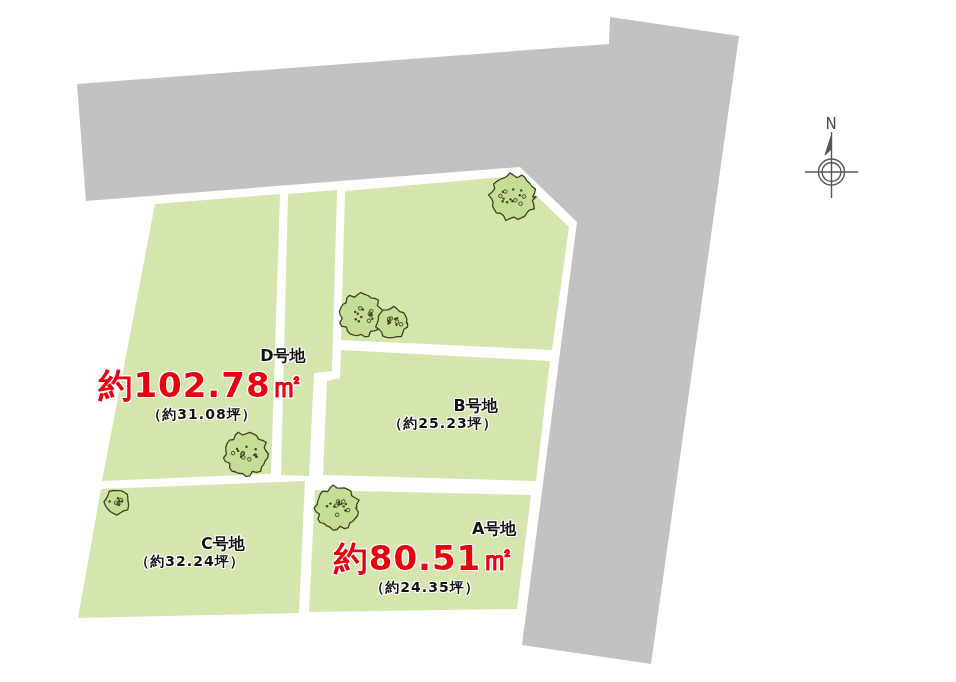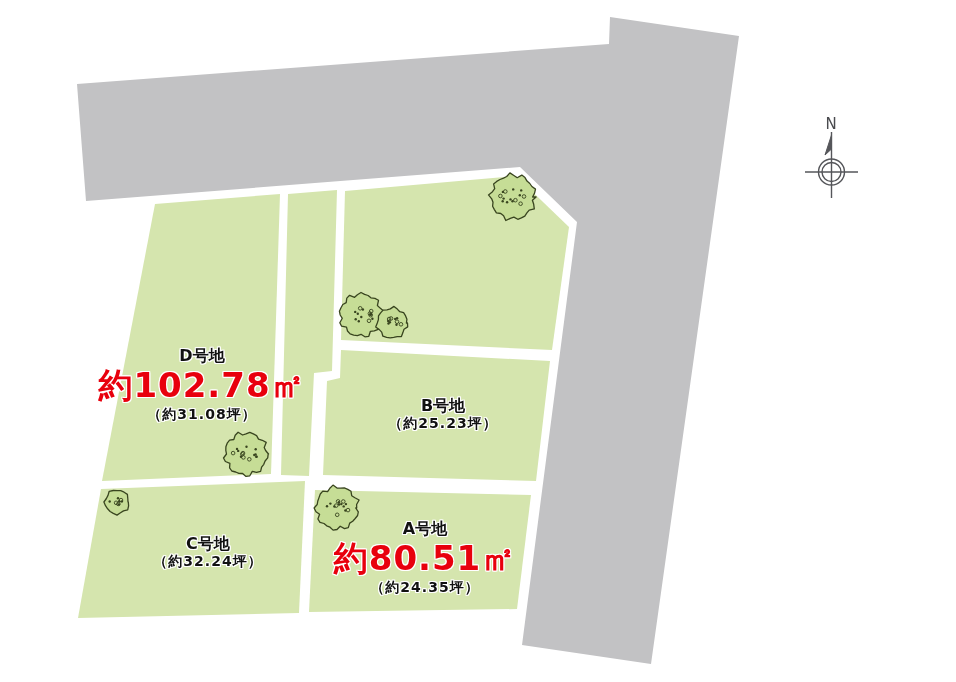--- a/index.html
+++ b/index.html
@@ -22,21 +22,21 @@
   .lot-label{
     position:absolute;
     transform:translate(-50%,-50%);
     text-align:center;
     white-space:nowrap;
     font-weight:bold;
     color:#111111;
     text-shadow:-1px -1px 0 #fff,1px -1px 0 #fff,-1px 1px 0 #fff,1px 1px 0 #fff,
                  0 -1px 0 #fff,0 1px 0 #fff,-1px 0 0 #fff,1px 0 0 #fff;
   }
-  .lot-name{font-size:16px;line-height:1.2;}
+  .lot-name{font-size:16px;line-height:1.2;text-align:right;}
   .lot-area{
     font-size:34px;line-height:1.2;letter-spacing:1px;
     color:var(--area_text,#e8000d);
   }
   .lot-tsubo{font-size:14px;line-height:1.25;letter-spacing:1px;}
 </style>
 </head>
 <body>
 
 <div class="stage">
@@ -166,21 +166,21 @@
     <div class="lot-name">D号地</div>
     <div class="lot-area">約102.78㎡</div>
     <div class="lot-tsubo">（約31.08坪）</div>
   </div>
 
   <div class="lot-label" style="left:443px;top:414px">
     <div class="lot-name">B号地</div>
     <div class="lot-tsubo">（約25.23坪）</div>
   </div>
 
-  <div class="lot-label" style="left:208px;top:552px">
+  <div class="lot-label" style="left:190px;top:552px">
     <div class="lot-name">C号地</div>
     <div class="lot-tsubo">（約32.24坪）</div>
   </div>
 
   <div class="lot-label" style="left:425px;top:558px">
     <div class="lot-name">A号地</div>
     <div class="lot-area">約80.51㎡</div>
     <div class="lot-tsubo">（約24.35坪）</div>
   </div>
 

